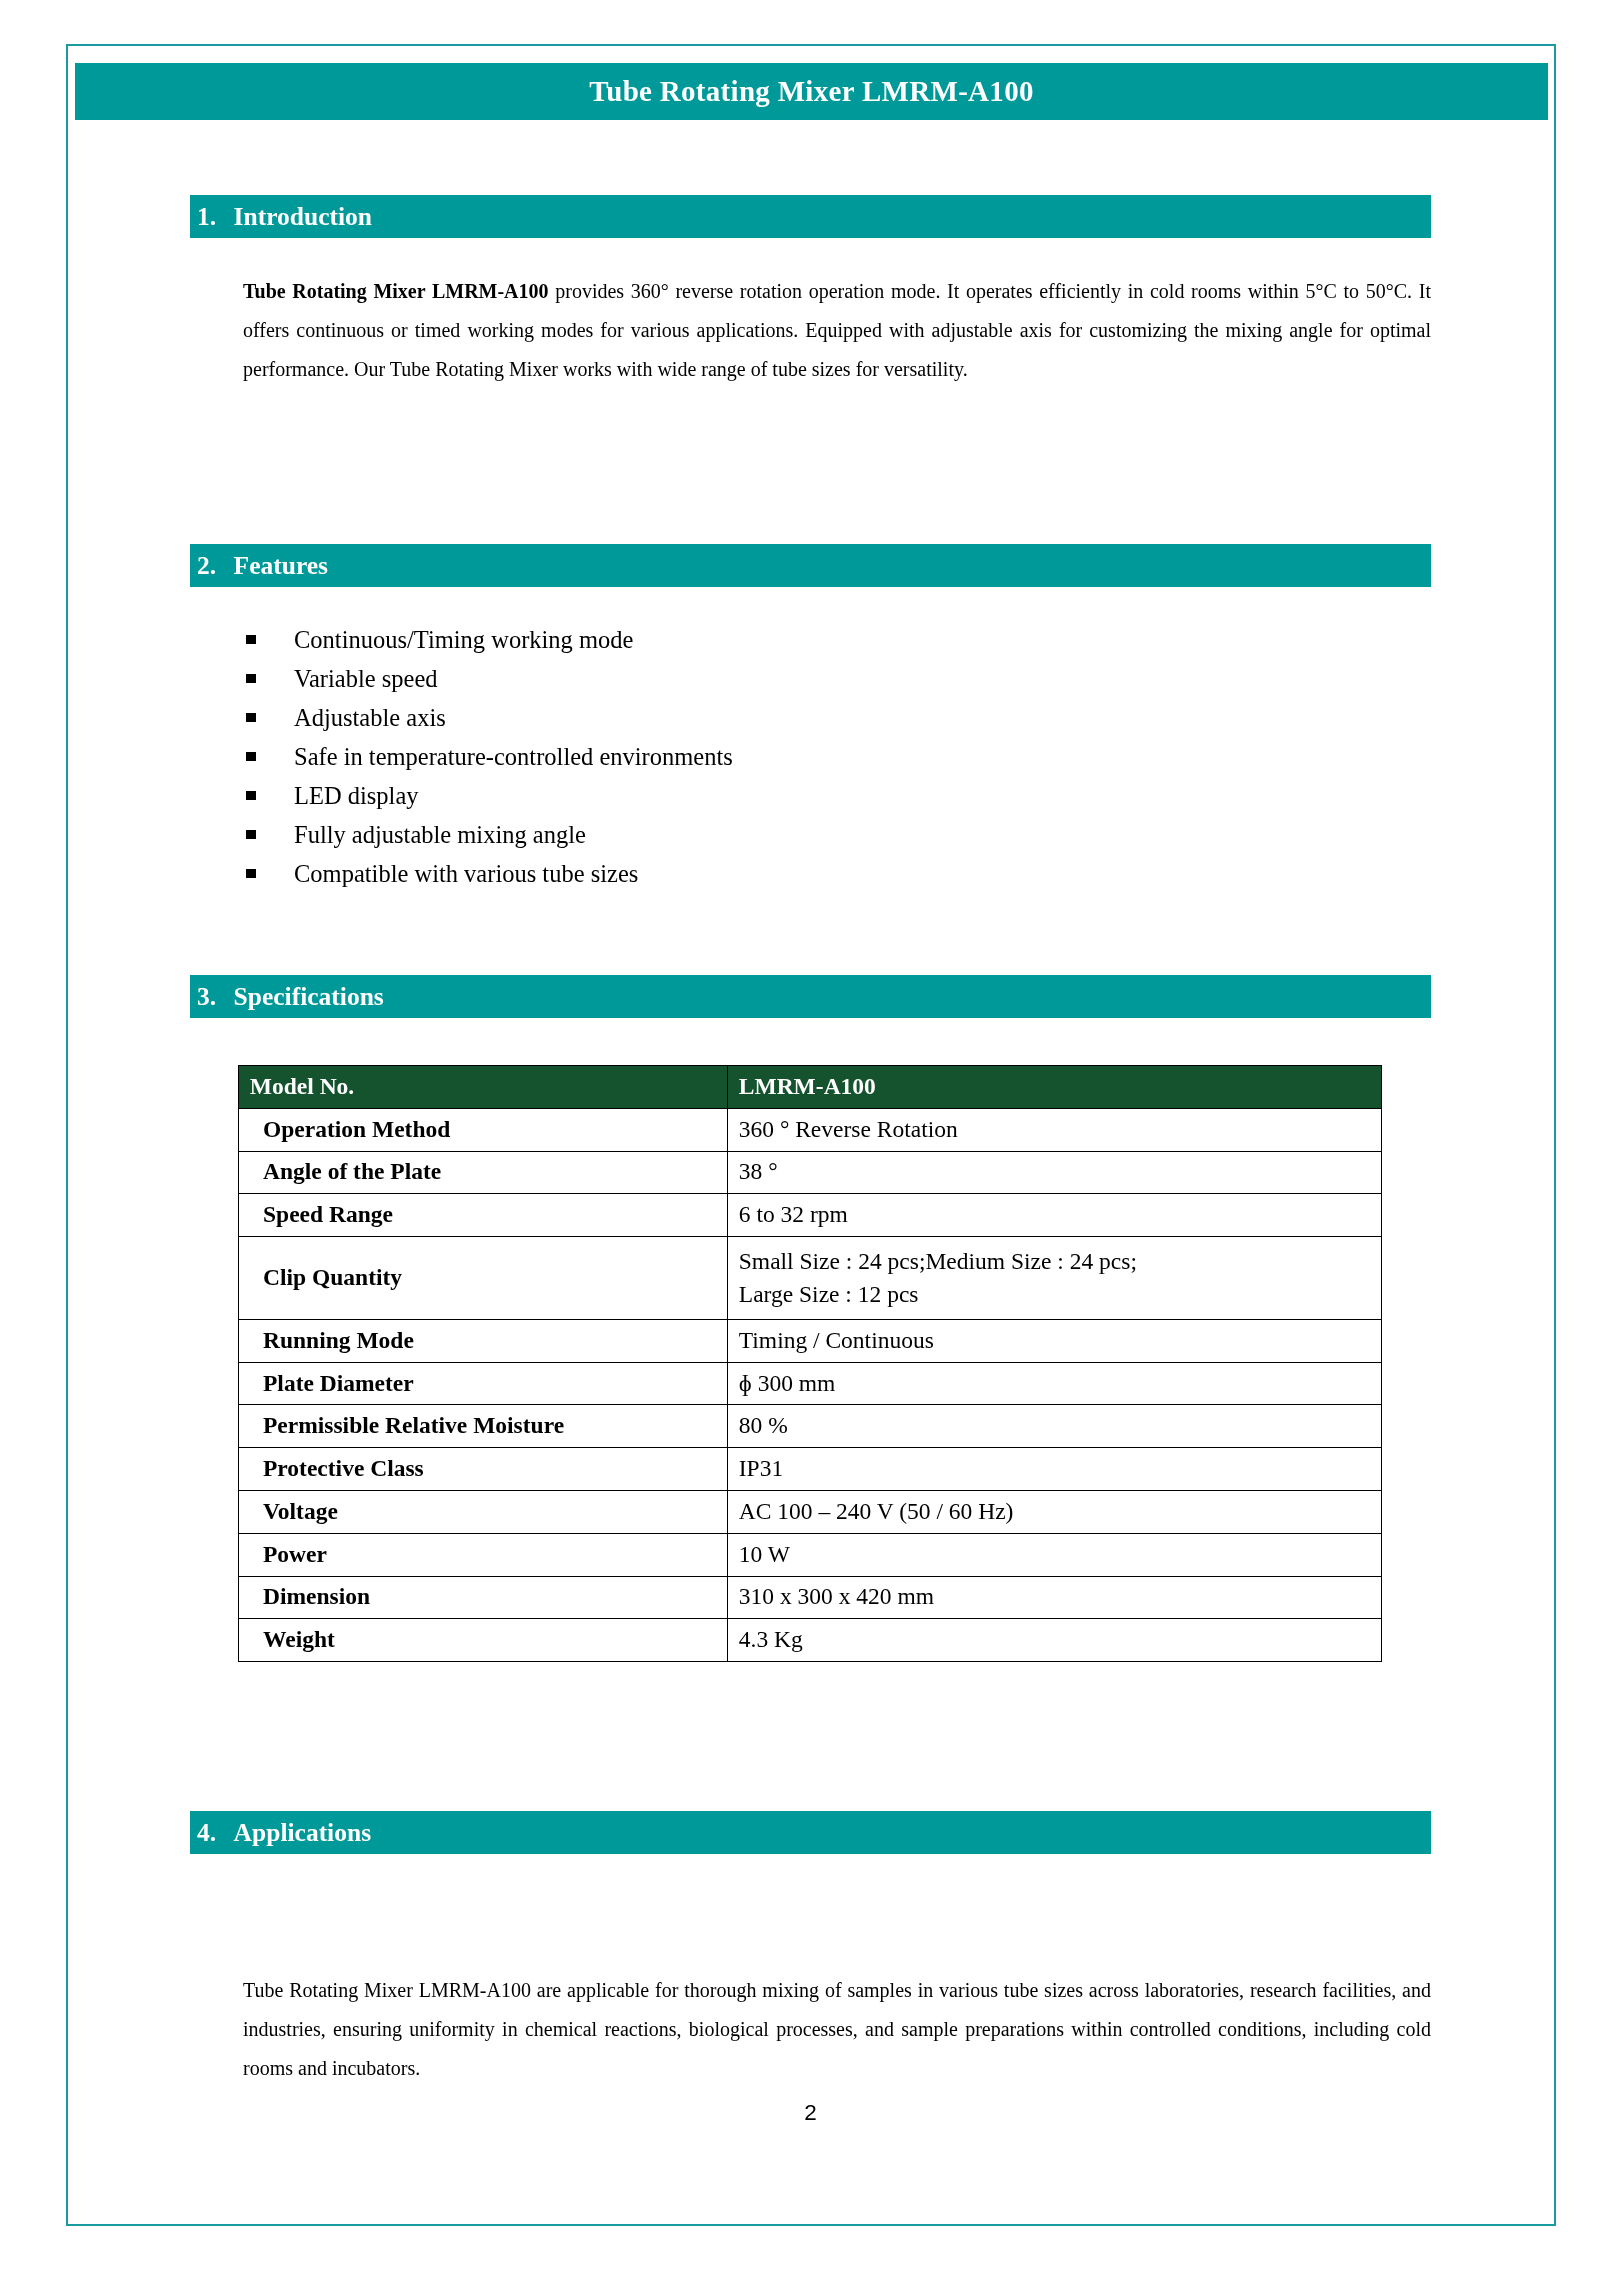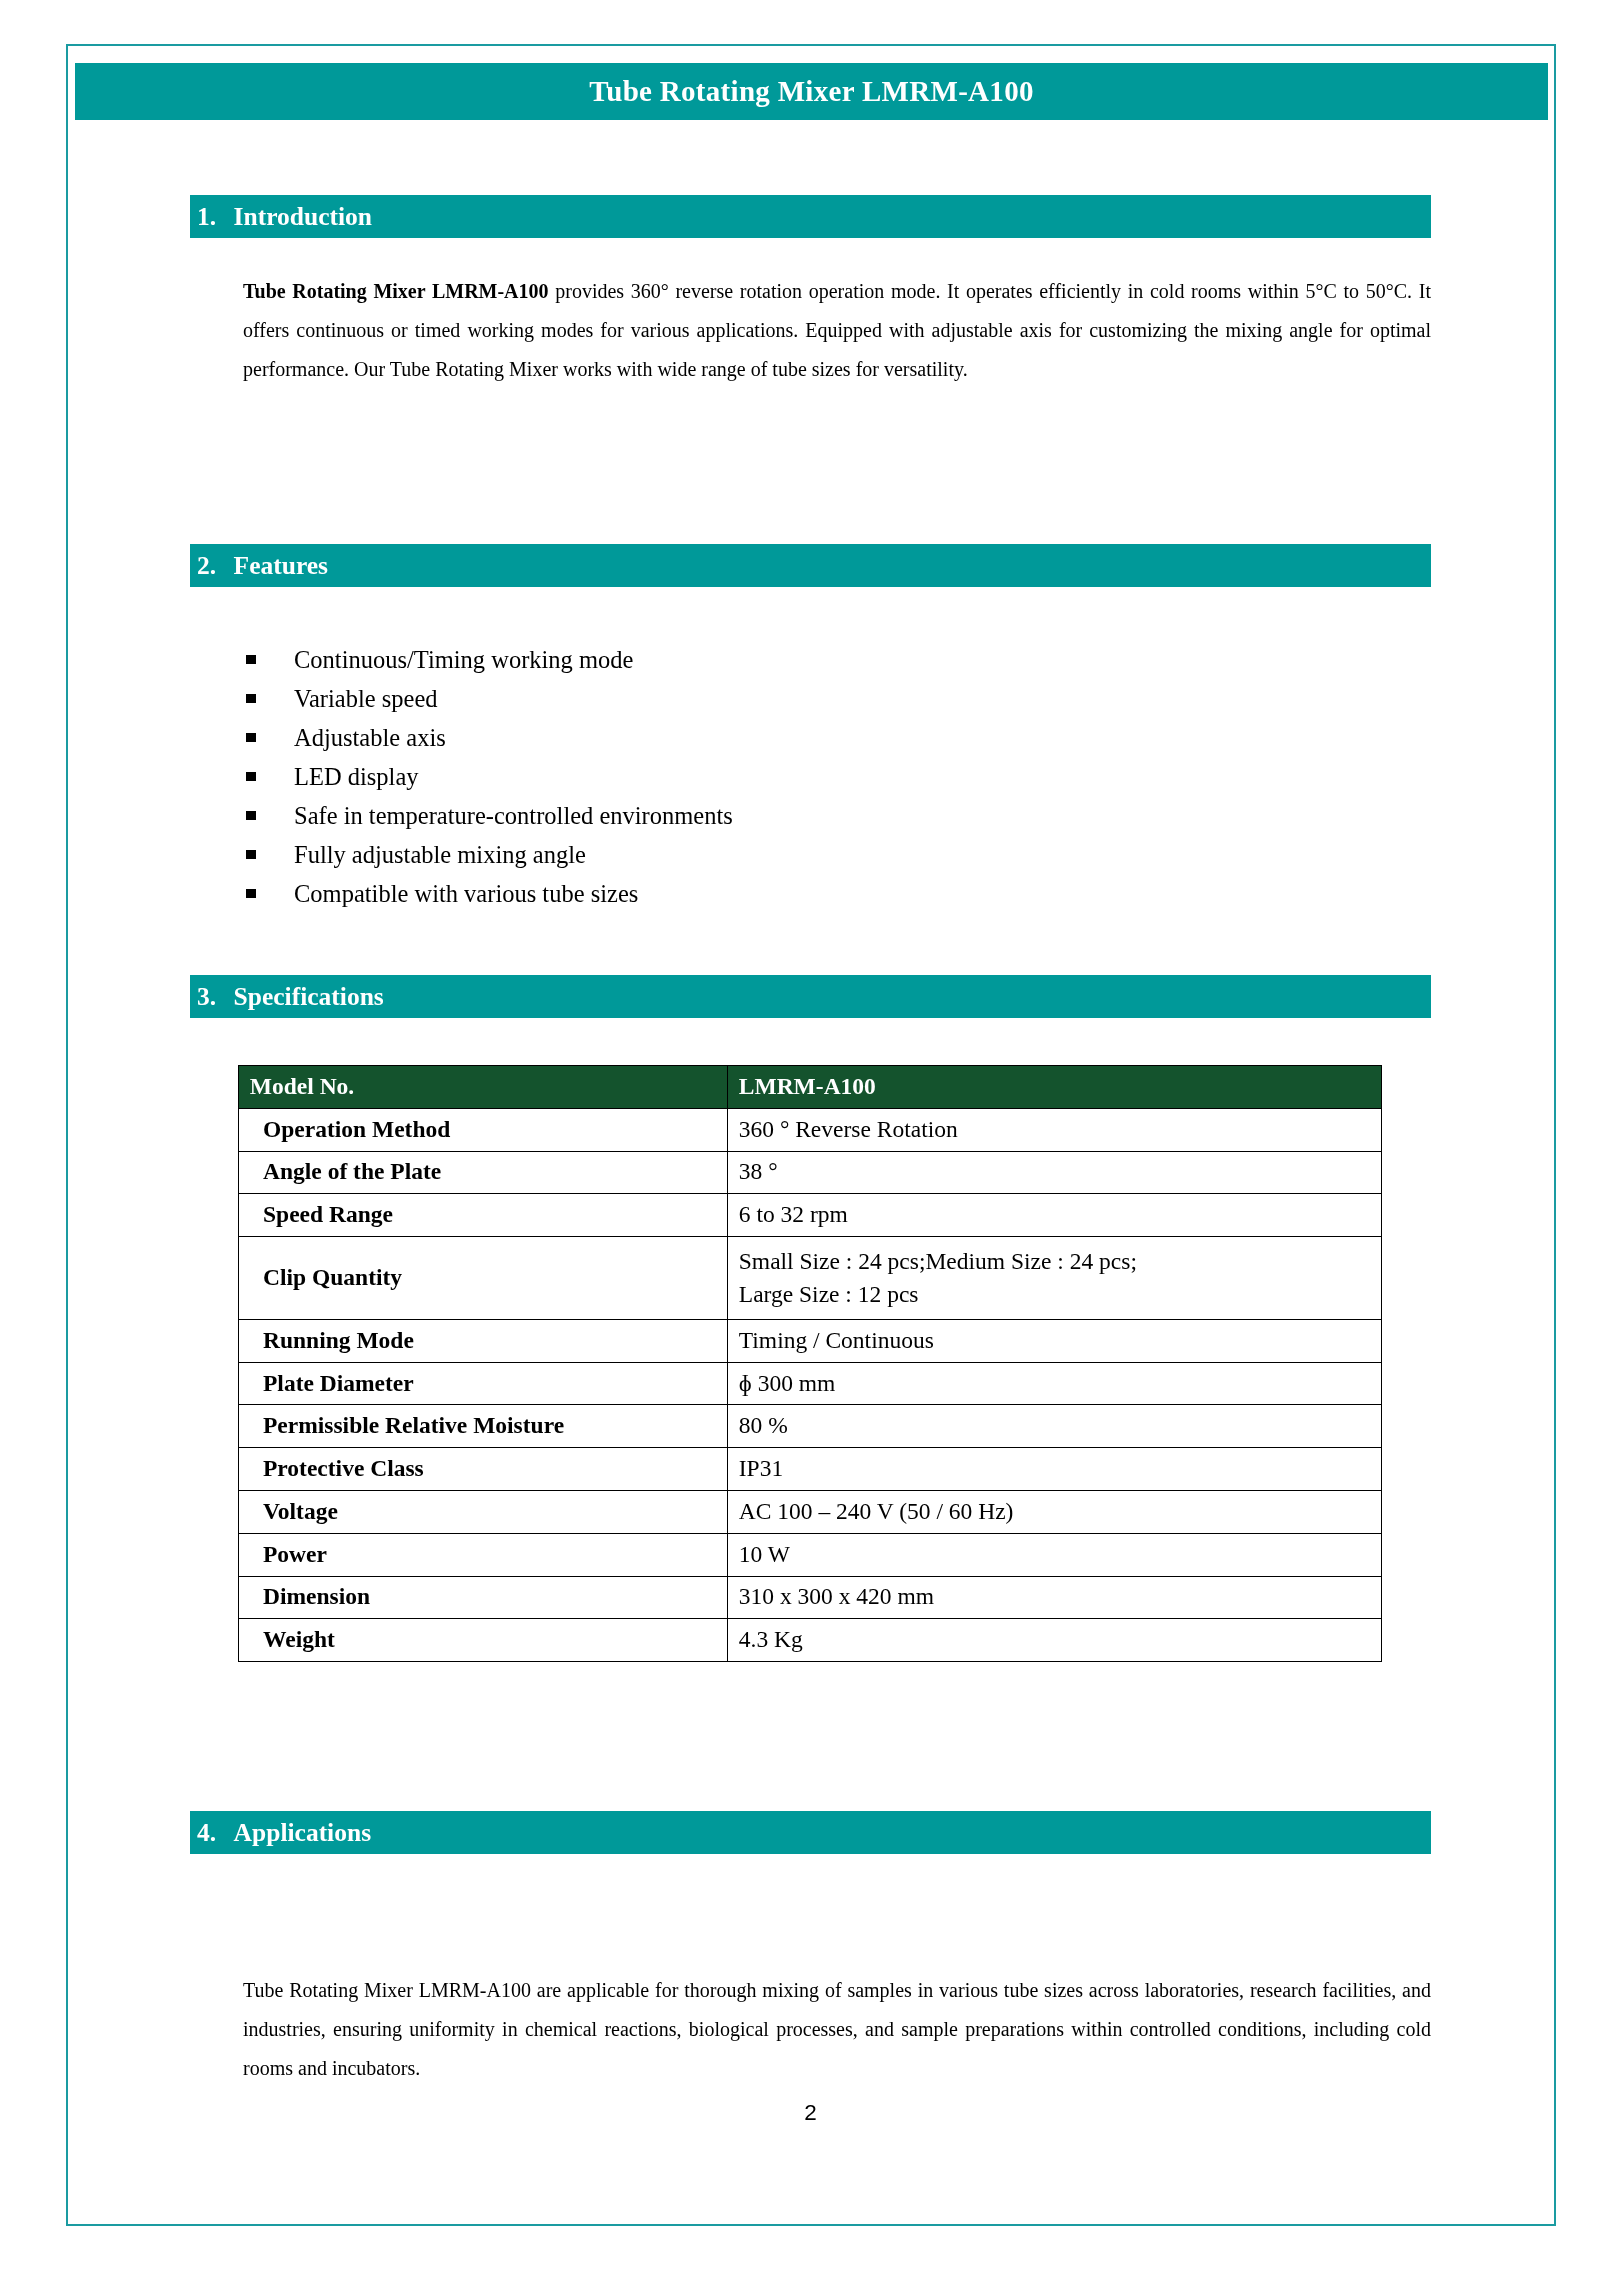--- a/index.html
+++ b/index.html
@@ -86,21 +86,21 @@
     color: #000000;
     text-align: justify;
     font-family: "Liberation Serif", serif;
   }
   .para b { font-weight: bold; }
 
   
   #features-list {
     position: absolute;
     left: 243px;
-    top: 640px;
+    top: 620px;
     width: 1078px;
     margin: 0;
     padding: 0;
     list-style: none;
   }
   #features-list li {
     position: relative;
     font-size: 24.5px;
     line-height: 39px;
     color: #000000;
@@ -177,22 +177,22 @@
 
   <div class="section-bar" style="top:544px;">
     <span class="sec-num">2.</span>
     <span class="sec-title">Features</span>
   </div>
 
   <ul id="features-list">
     <li><span class="bullet"></span><span>Continuous/Timing working mode</span></li>
     <li><span class="bullet"></span><span>Variable speed</span></li>
     <li><span class="bullet"></span><span>Adjustable axis</span></li>
+    <li><span class="bullet"></span><span>Safe in temperature-controlled environments</span></li>
     <li><span class="bullet"></span><span>LED display</span></li>
-    <li><span class="bullet"></span><span>Safe in temperature-controlled environments</span></li>
     <li><span class="bullet"></span><span>Fully adjustable mixing angle</span></li>
     <li><span class="bullet"></span><span>Compatible with various tube sizes</span></li>
   </ul>
 
   <div class="section-bar" style="top:975px;">
     <span class="sec-num">3.</span>
     <span class="sec-title">Specifications</span>
   </div>
 
   <table id="spec-table">

